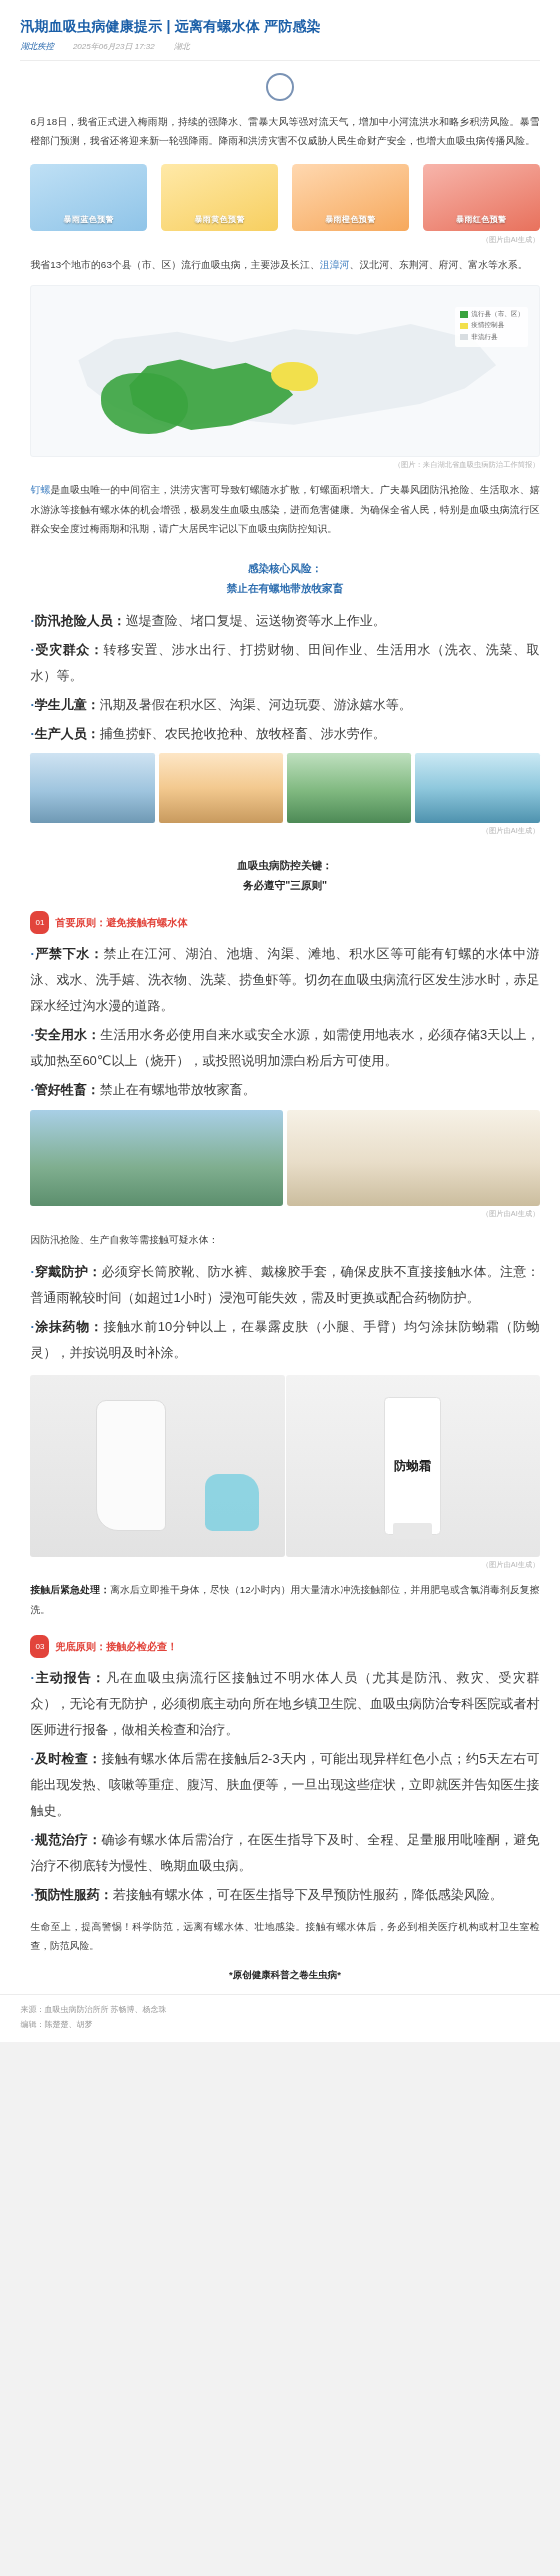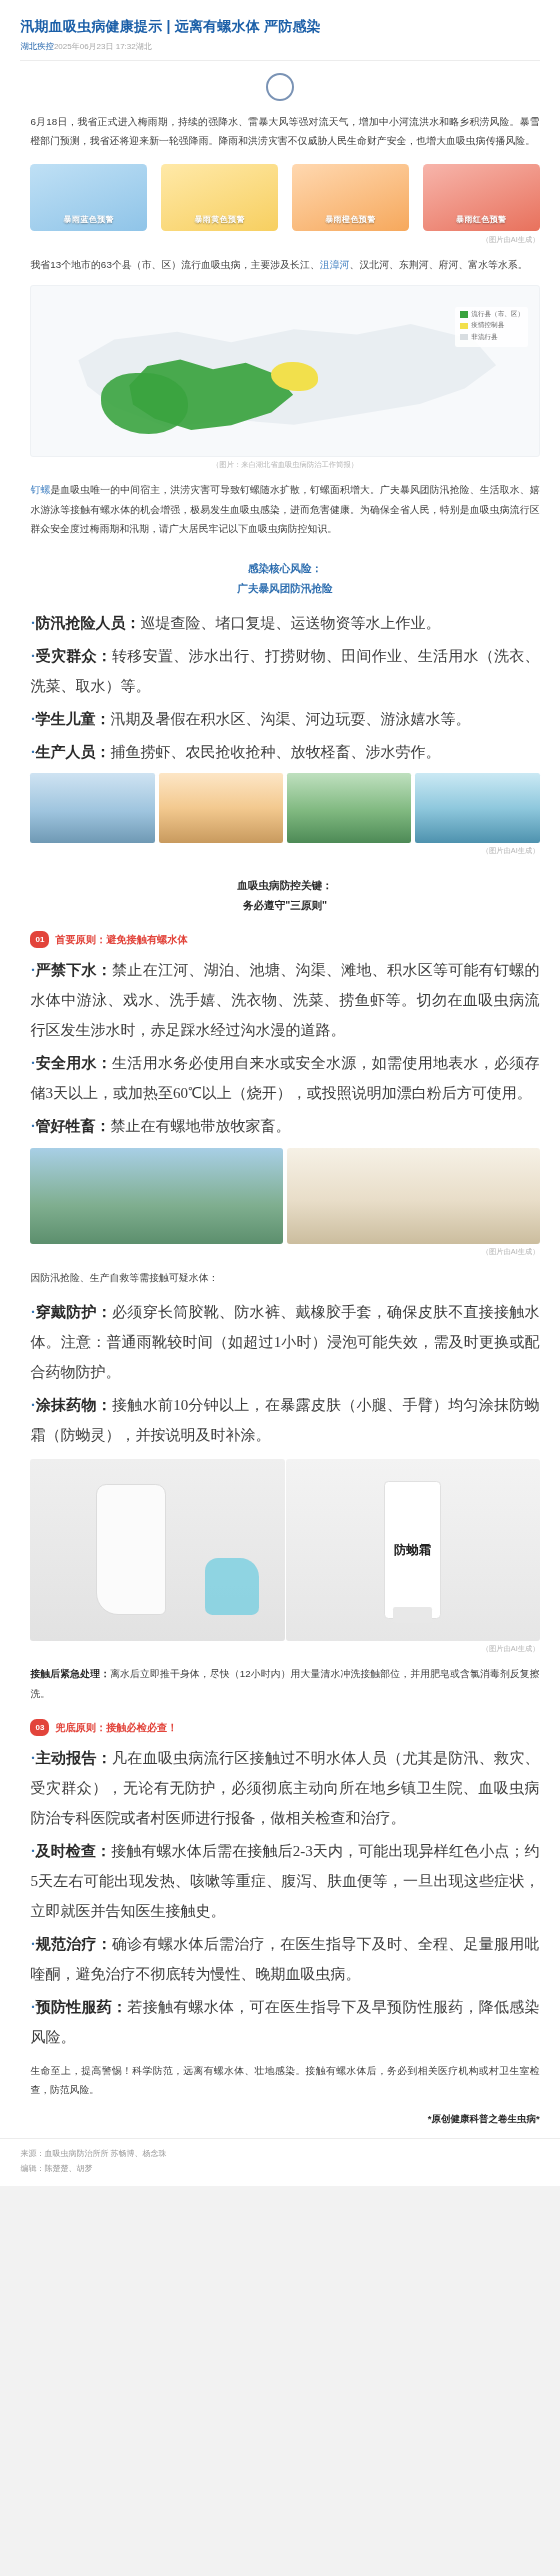--- a/index.html
+++ b/index.html
@@ -25,23 +25,24 @@
     font-weight: bold;
     color: #1b5fa8;
     line-height: 1.5;
     padding: 16px 20.4px 4.4px 20.4px;
     letter-spacing: 0.2px;
   }
   .meta {
     padding: 0 20.4px 7.3px 20.4px;
     display: flex;
     align-items: flex-end;
-    gap: 0;
+    gap: 19px;
     font-size: 8px;
     color: #9a9a9a;
+    font-style: italic;
   }
   .meta .src {
     color: #1b5fa8;
     font-size: 8.4px;
   }
   .meta .time { color: #a8a8a8; }
   .meta .loc { color: #a8a8a8; }
 
   .divider-line {
     height:0.7px; background:#ececec; margin: 0 20.4px;
@@ -96,21 +97,21 @@
   .c-yellow { background: linear-gradient(160deg,#ffe9a8,#f7cf60); }
   .c-orange { background: linear-gradient(160deg,#ffd8b0,#f6a85c); }
   .c-red { background: linear-gradient(160deg,#f7b5ab,#e8715c); }
 
   .caption {
     text-align: right;
     font-size: 7.3px;
     color: #b5b5b5;
     margin: 2.9px 0 10.2px 0;
   }
-  .caption.center { text-align: center; }
+  .caption.center { }
 
   
   .map-box {
     background: #f7f9fb;
     border: 0.7px solid #eef1f4;
     border-radius: 2.9px;
     height: 172px;
     position: relative;
     overflow: hidden;
     margin-top: 2.9px;
@@ -153,45 +154,44 @@
     font-weight: bold;
     color: #2f6fb0;
     line-height: 1.9;
     margin: 19px 0 10.2px 0;
   }
   .sec-center .l2 { color:#2f6fb0; }
   .sec-dark { color: #2a2a2a; }
 
   ul.bullets { margin: 0; padding: 0; list-style: none; }
   ul.bullets li {
-    font-size: 15px; line-height: 2.0; margin-bottom: 2.9px;
+    font-size: 13px; line-height: 2.0; margin-bottom: 2.9px;
     text-align: justify;
-    font-family: Liberation Serif, serif;
   }
   .b-title { font-weight: bold; color:#2a2a2a; }
   .dot { color:#2f6fb0; font-weight:bold; }
 
   
   .photo-row { display:flex; gap: 3.6px; margin-top: 5.8px; }
   .photo {
     flex:1; height: 70px; border-radius: 2.2px; position: relative; overflow:hidden;
   }
   .ph1 { background: linear-gradient(180deg,#cfe3f2 0%,#9ec4de 55%,#6f99b4 100%); }
   .ph2 { background: linear-gradient(180deg,#fde6c6 0%,#f3c98f 50%,#c89a5e 100%); }
   .ph3 { background: linear-gradient(180deg,#bfe0bf 0%,#7fb87f 55%,#4d8a56 100%); }
   .ph4 { background: linear-gradient(180deg,#cbe9f4 0%,#8fc8dd 50%,#4e92ae 100%); }
 
   
   .num-head {
     display: flex; align-items: center; gap: 5.8px;
     margin: 16px 0 7.3px 0;
   }
   .num-badge {
-    width: 19px; height: 17px; border-radius: 6.6px;
-    background: #e2443b; color:#fff; font-size: 8px; font-weight:bold;
+    width: 19px; height: 23px; border-radius: 6.6px;
+    background: #e2443b; color:#fff; font-size: 8px; font-weight:normal;
     display:flex; align-items:center; justify-content:center;
     flex: 0 0 auto;
   }
   .num-text { font-size: 10.2px; font-weight: bold; color:#e2443b; }
   .two-photo { display:flex; gap:4.4px; margin-top: 7.3px; }
   .two-photo .pz { flex:1; height: 96px; border-radius:2.9px; }
   .pz-a { background: linear-gradient(180deg,#a8cfe6 0%,#7fae8f 60%,#5c8f6d 100%); }
   .pz-b { background: linear-gradient(180deg,#f6f1e6 0%,#e8ddc8 55%,#cbbd9e 100%); }
 
   .boots-row { display:flex; gap:1px; margin-top: 8.7px; }
@@ -222,21 +222,21 @@
     border-radius: 10.2px 10.2px 5.8px 22px;
   }
   .glove-shape{
     position:absolute; right: 10%; bottom: 14%;
     width: 54px; height: 57px; background:#7fd0e0; border-radius: 13px 19px 7.3px 7.3px;
     opacity:.85;
   }
   .hl { font-weight: bold; color:#2a2a2a; }
 
   .closing {
-    text-align:right; font-size: 9.5px; color:#2a2a2a; margin: 13px 0 4.4px 0; font-weight:bold;
+    text-align:center; font-size: 9.5px; color:#2a2a2a; margin: 13px 0 4.4px 0; font-weight:bold;
   }
   .footer {
     border-top: 0.7px solid #ececec;
     margin-top: 11.6px;
     padding: 7.3px 20.4px 2.9px 20.4px;
     font-size: 8px; color:#999; line-height: 1.9;
   }
   .para-small { font-size:9.8px; line-height:2.0; margin: 8.7px 0 0 0; text-align:justify;}
 </style>
 </head>
@@ -301,21 +301,21 @@
       </div>
     </div>
     <div class="caption center">（图片：来自湖北省血吸虫病防治工作简报）</div>
 
     <p class="body">
       <span class="lnk">钉螺</span><span>是血吸虫唯一的中间宿主，洪涝灾害可导致钉螺随水扩散，钉螺面积增大。广夫暴风团防汛抢险、生活取水、嬉水游泳等接触有螺水体的机会增强，极易发生血吸虫感染，进而危害健康。为确保全省人民，特别是血吸虫病流行区群众安全度过梅雨期和汛期，请广大居民牢记以下血吸虫病防控知识。</span>
     </p>
 
     <div class="sec-center">
       <div>感染核心风险：</div>
-      <div class="l2">广夫暴风团防汛抢险</div>
+      <div class="l2">禁止在有螺地带放牧家畜</div>
     </div>
 
     <ul class="bullets">
       <li><span class="dot">·</span><span class="b-title">防汛抢险人员：</span><span>巡堤查险、堵口复堤、运送物资等水上作业。</span></li>
       <li><span class="dot">·</span><span class="b-title">受灾群众：</span><span>转移安置、涉水出行、打捞财物、田间作业、生活用水（洗衣、洗菜、取水）等。</span></li>
       <li><span class="dot">·</span><span class="b-title">学生儿童：</span><span>汛期及暑假在积水区、沟渠、河边玩耍、游泳嬉水等。</span></li>
       <li><span class="dot">·</span><span class="b-title">生产人员：</span><span>捕鱼捞虾、农民抢收抢种、放牧柽畜、涉水劳作。</span></li>
     </ul>
 
     <div class="photo-row">

